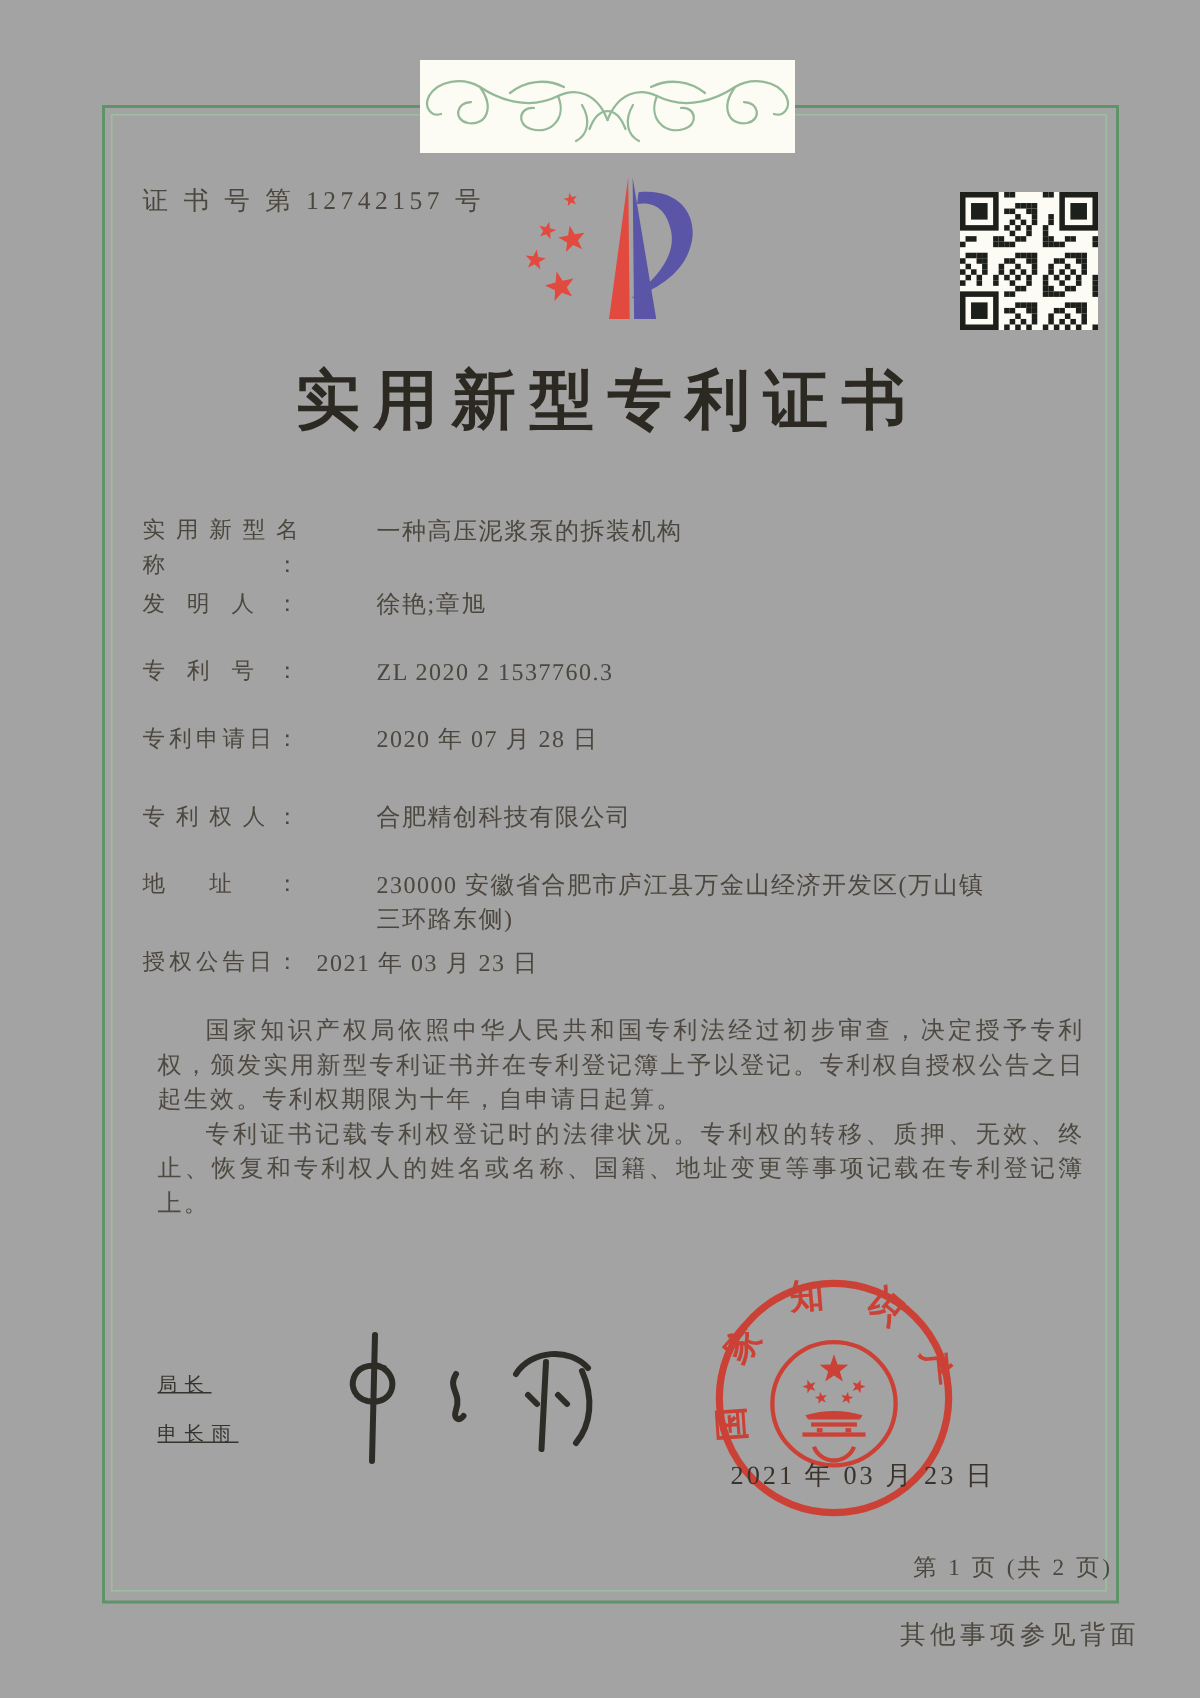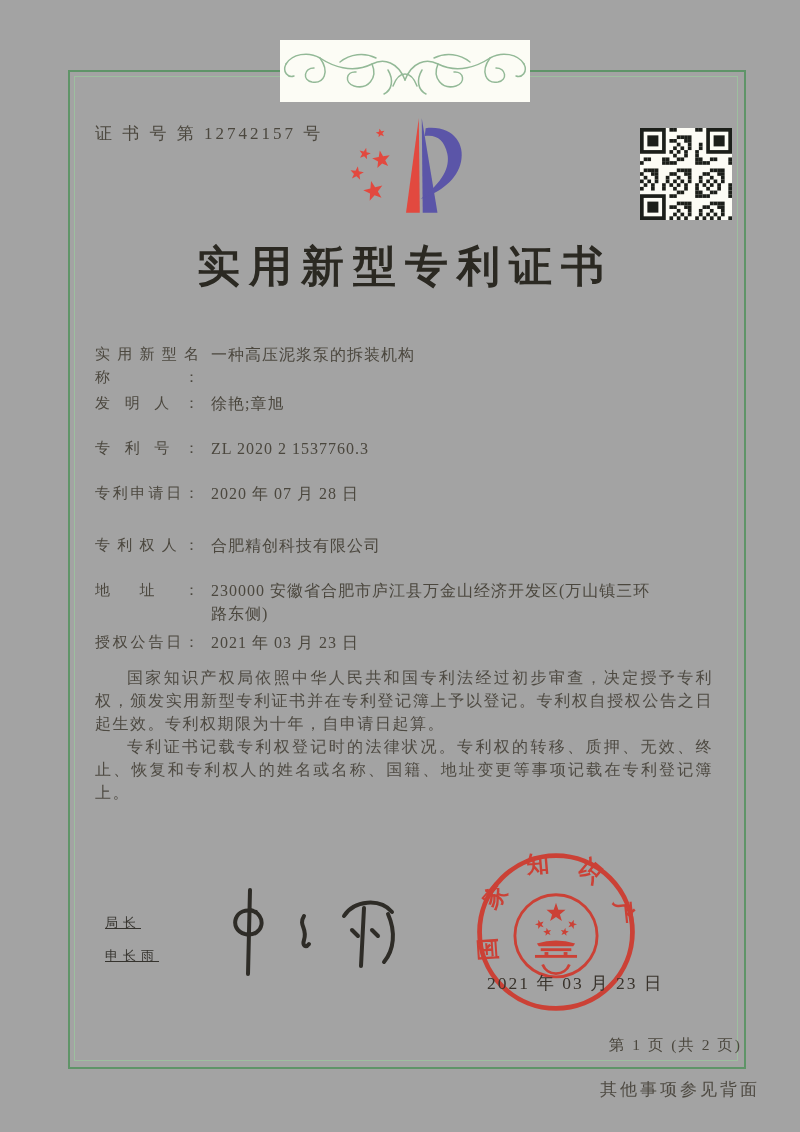--- a/index.html
+++ b/index.html
@@ -12,28 +12,28 @@
     border:2px solid #5f9468;}
   .frame-inner{position:absolute;left:74px;top:76px;width:662px;height:983px;
     border:1px solid #9dbf9f;}
   .flourish{position:absolute;left:280px;top:40px;width:250px;height:62px;background:#fcfcf5;}
   .cert-no{position:absolute;left:95px;top:122px;font-size:17px;letter-spacing:3px;color:#4b473e;}
   .logo{position:absolute;left:348px;top:114px;width:118px;height:104px;}
   .qr{position:absolute;left:640px;top:128px;width:92px;height:92px;}
   .title{position:absolute;left:68px;top:238px;width:674px;margin:0;text-align:center;
     font-size:43px;font-weight:600;letter-spacing:9px;color:#2b2922;}
   .frow{position:absolute;left:95px;width:570px;display:flex;align-items:flex-start;
-    font-size:16px;line-height:23px;color:#4b473e;}
+    font-size:16px;line-height:23px;color:#4b473e;gap:40px;}
   .flabel{flex:0 0 104px;font-size:15px;text-align:justify;text-align-last:justify;
     line-height:23px;color:#4b473e;}
   .fvalue{flex:1 1 auto;padding-left:12px;letter-spacing:1px;}
   .addr .fvalue{max-width:458px;}
   .grant-pair{display:flex;align-items:flex-start;}
   .grant-right{position:absolute;left:360px;top:0;}
-  .para{position:absolute;left:95px;width:618px;margin:0;font-size:16px;line-height:23px;
+  .para{position:absolute;left:95px;width:618px;margin:10px;font-size:16px;line-height:23px;
     text-indent:2em;letter-spacing:1.5px;color:#4e4a42;text-align:justify;}
   .sig-label{position:absolute;left:105px;font-size:13px;letter-spacing:5px;color:#35332e;
     font-family:"Liberation Sans","DejaVu Sans",sans-serif;text-decoration:underline;}
   .sig-script{position:absolute;left:212px;top:882px;width:210px;height:110px;}
   .seal{position:absolute;left:470px;top:846px;width:172px;height:172px;opacity:.93;}
   .seal-date{position:absolute;left:487px;top:971px;font-size:17.5px;letter-spacing:2px;color:#39332c;}
   .page-no{position:absolute;left:68px;top:1035px;width:674px;text-align:right;
     font-size:15.5px;letter-spacing:2px;color:#4b473e;}
   .back-note{position:absolute;left:0;top:1078px;width:760px;text-align:right;
     font-size:17px;letter-spacing:3px;color:#4e4a42;}

